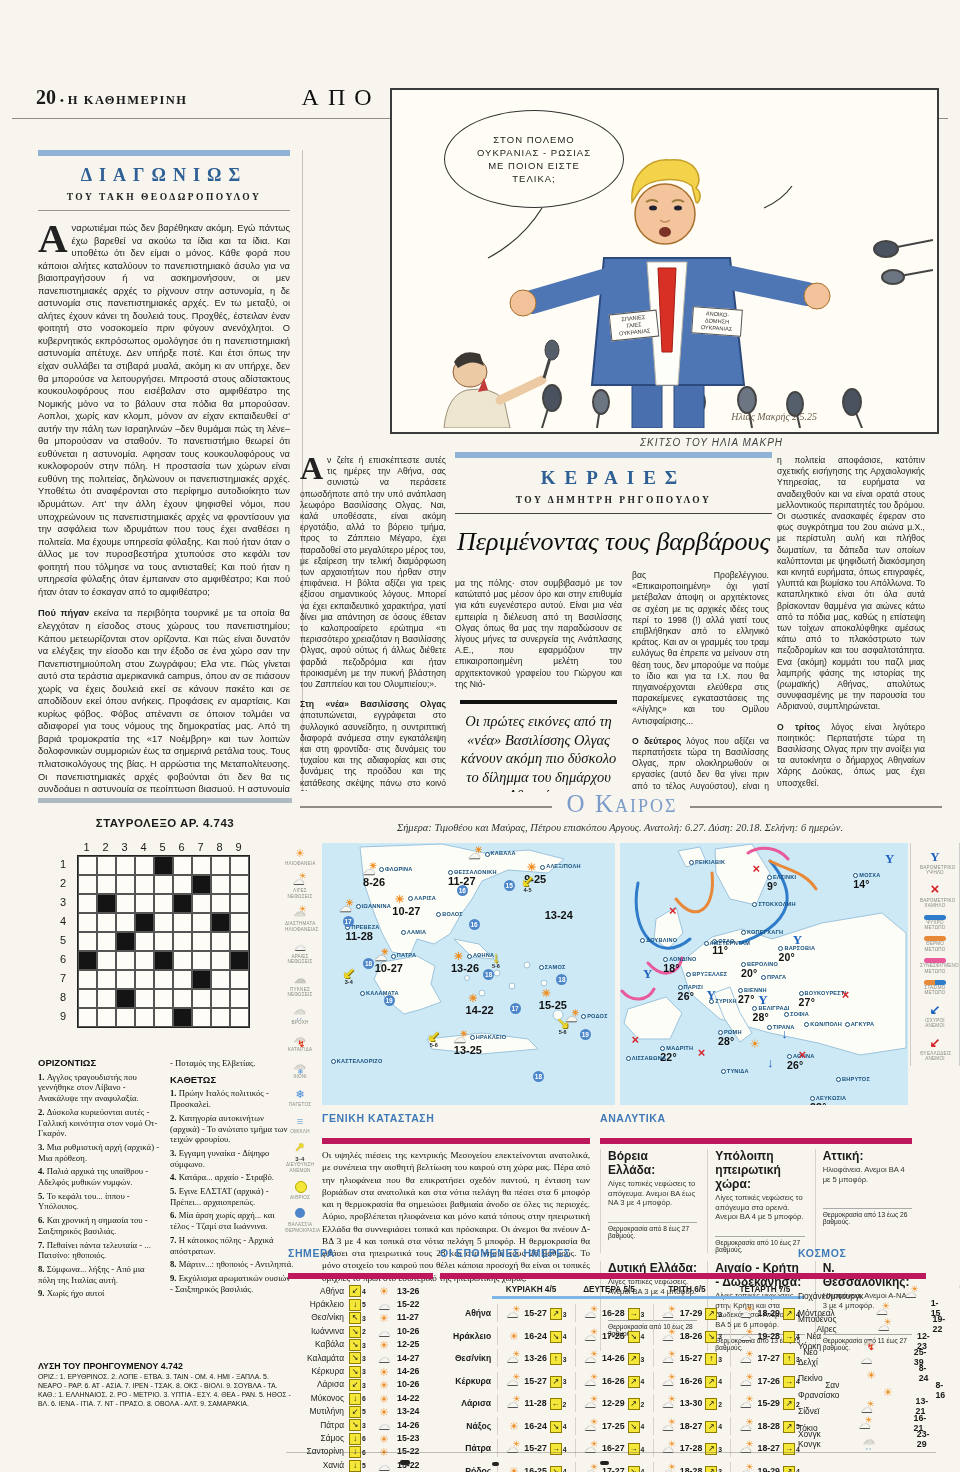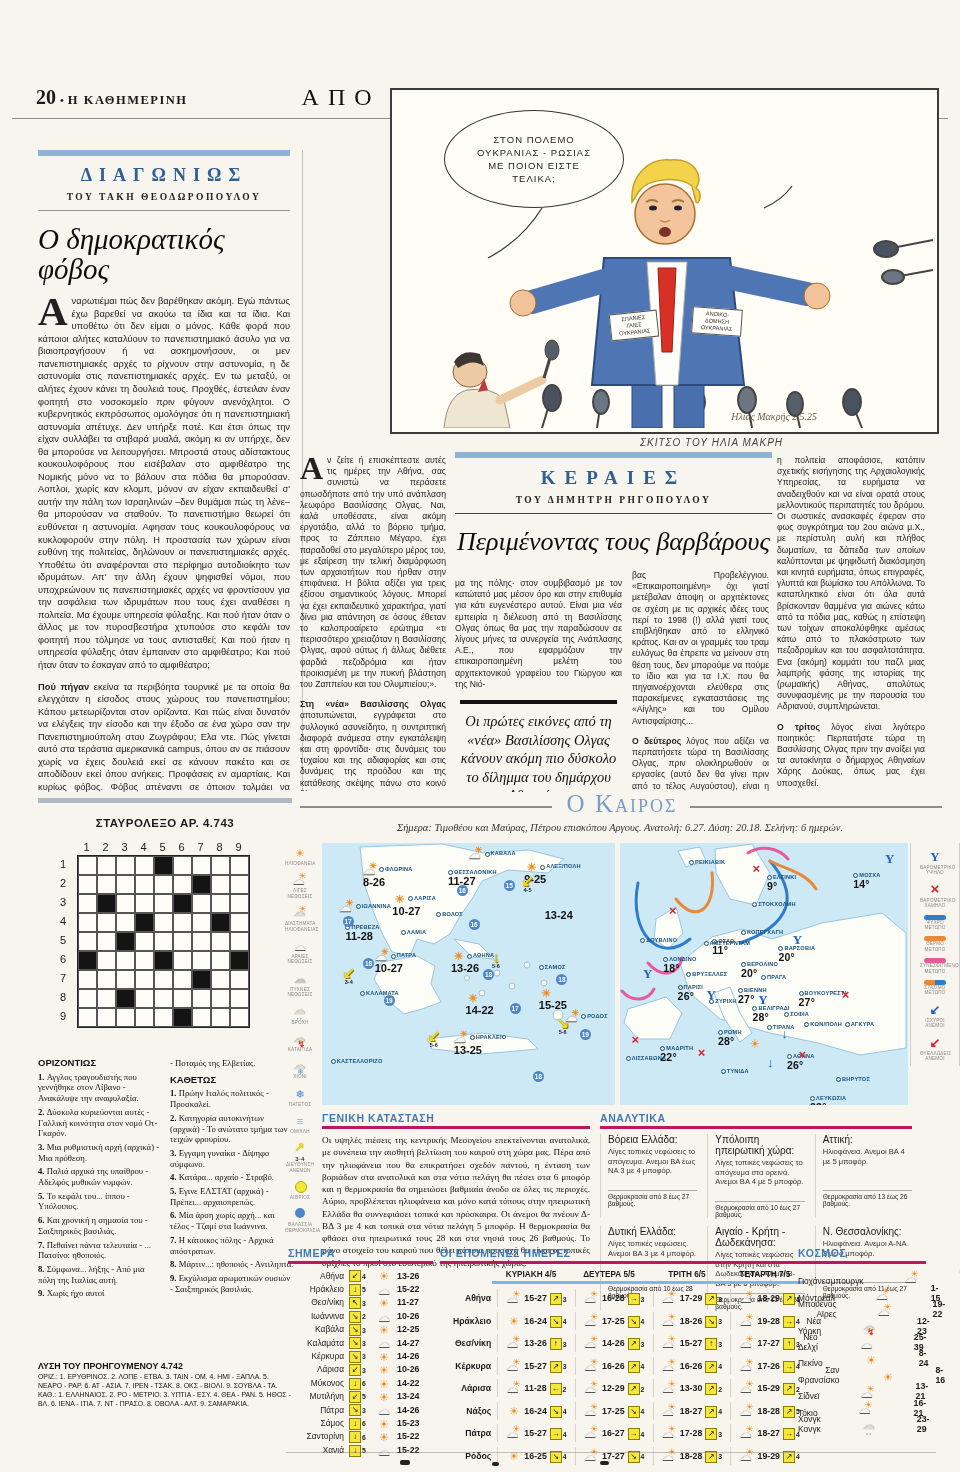--- a/index.html
+++ b/index.html
@@ -89,25 +89,25 @@
   .ic .bdot{width:10px;height:10px;border-radius:50%;background:#4d86c9;left:2px;top:0;}
   .ic .gwa{color:#f0d829;text-shadow:0 0 1px #8f7d00;font-size:12px;font-weight:bold;left:2px;top:-1px;}
   .wbox{display:inline-block;width:10px;height:10px;background:#f5e73a;border:1px solid #8f7d00;color:#1a1a1a;font-size:8px;line-height:10px;text-align:center;vertical-align:middle;}
   .bftn{font-size:6.8px;font-weight:bold;vertical-align:middle;margin-left:1px;}
   
   .leg{display:flex;flex-direction:column;align-items:center;}
   .leg .li{text-align:center;margin-bottom:4px;}
   .leg .ll{font-size:4.6px;color:#8a8a86;line-height:5.4px;display:block;width:30px;letter-spacing:.2px;}
   .fr-sample{display:block;width:22px;height:5px;border-radius:3px;margin:2px auto 0 auto;}
   
-  .wxhead{color:#3f7ab8;font-weight:bold;font-size:10.5px;letter-spacing:.6px;border-bottom:3px solid #be185d;padding-bottom:2px;}
+  .wxhead{color:#3f7ab8;font-weight:bold;font-size:10.5px;letter-spacing:.6px;border-bottom:6px solid #be185d;padding-bottom:14px;}
   .gen-tx{font-family:"Liberation Serif",serif;font-size:9.2px;line-height:12.25px;text-align:justify;margin-top:5px;color:#111;}
   .ana-grid{display:grid;grid-template-columns:1fr 1fr 1fr;column-gap:10px;row-gap:8px;margin-top:5px;}
   .ana-cell{border-left:1px solid #d8d3c8;padding-left:7px;}
-  .ana-cell .at{font-weight:normal;font-size:10px;margin-bottom:2px;}
+  .ana-cell .at{font-weight:bold;font-size:12px;margin-bottom:2px;}
   .ana-cell .ax{font-size:7.6px;line-height:9.6px;color:#333;min-height:40px;}
   .ana-cell .af{font-size:6.6px;color:#222;border-top:1px solid #aaa;margin-top:3px;padding-top:2px;}
   
   .trow{display:flex;align-items:center;height:13.4px;}
   .tcity{width:56px;text-align:right;font-size:8.4px;padding-right:5px;color:#222;}
   .ttemp{font-size:8.8px;font-weight:bold;margin-left:4px;}
   .twind{width:26px;text-align:left;}
   .tic{width:18px;text-align:center;}
   .uhead{display:flex;margin-bottom:3px;}
   .uh{width:78px;text-align:center;}
@@ -133,21 +133,20 @@
   </div>
   <div class="abs sect">ΑΠΟ ΑΛΛΗ ΣΚΟΠΙΑ</div>
   <div class="abs pdate">Σάββατο 3 Μαΐου 2025</div>
   <div class="abs hrule" style="left:12px;right:12px;top:118px;"></div>
 
   <div id="diag" class="abs">
     <div class="bluebar"></div>
     <div class="kicker">ΔΙΑΓΩΝΙΩΣ</div>
     <div class="byline">ΤΟΥ ΤΑΚΗ ΘΕΟΔΩΡΟΠΟΥΛΟΥ</div>
     <div class="thinrule"></div>
-    <div class="art-title">Ο δημοκρατικός φόβος</div>
     <div class="bodytxt"><span class="dropcap">Α</span><span>ναρωτιέμαι πώς δεν βαρέθηκαν ακόμη. Εγώ πάντως έχω βαρεθεί να ακούω τα ίδια και τα ίδια. Και υποθέτω ότι δεν είμαι ο μόνος. Κάθε φορά που κάποιοι αλήτες καταλύουν το πανεπιστημιακό άσυλο για να βιαιοπραγήσουν ή να ασκημονήσουν, οι μεν πανεπιστημιακές αρχές το ρίχνουν στην αστυνομία, η δε αστυνομία στις πανεπιστημιακές αρχές. Εν τω μεταξύ, οι αλήτες έχουν κάνει τη δουλειά τους. Προχθές, έστειλαν έναν φοιτητή στο νοσοκομείο πριν φύγουν ανενόχλητοι. Ο κυβερνητικός εκπρόσωπος ομολόγησε ότι η πανεπιστημιακή αστυνομία απέτυχε. Δεν υπήρξε ποτέ. Και έτσι όπως την είχαν συλλάβει τα στιβαρά μυαλά, ακόμη κι αν υπήρχε, δεν θα μπορούσε να λειτουργήσει. Μπροστά στους αδίστακτους κουκουλοφόρους που εισέβαλαν στο αμφιθέατρο της Νομικής μόνο να το βάλουν στα πόδια θα μπορούσαν. Αοπλοι, χωρίς καν κλομπ, μόνον αν είχαν εκπαιδευθεί σ' αυτήν την πάλη των Ισραηλινών –δεν θυμάμαι πώς τη λένε– θα μπορούσαν να σταθούν. Το πανεπιστήμιο θεωρεί ότι ευθύνεται η αστυνομία. Αφησαν τους κουκουλοφόρους να κυκλοφορούν στην πόλη. Η προστασία των χώρων είναι ευθύνη της πολιτείας, δηλώνουν οι πανεπιστημιακές αρχές. Υποθέτω ότι αναφέρονται στο περίφημο αυτοδιοίκητο των ιδρυμάτων. Απ' την άλλη έχουν ψηφισθεί νόμοι, που υποχρεώνουν τις πανεπιστημιακές αρχές να φροντίσουν για την ασφάλεια των ιδρυμάτων που τους έχει αναθέσει η πολιτεία. Μα έχουμε υπηρεσία φύλαξης. Και πού ήταν όταν ο άλλος με τον πυροσβεστήρα χτυπούσε στο κεφάλι τον φοιτητή που τόλμησε να τους αντισταθεί; Και πού ήταν η υπηρεσία φύλαξης όταν έμπαιναν στο αμφιθέατρο; Και πού ήταν όταν το έσκαγαν από το αμφιθέατρο;</span></div>
     <div class="bodytxt p2"><b>Πού πήγαν</b><span> εκείνα τα περιβόητα τουρνικέ με τα οποία θα ελεγχόταν η είσοδος στους χώρους του πανεπιστημίου; Κάπου μετεωρίζονται στον ορίζοντα. Και πώς είναι δυνατόν να ελέγξεις την είσοδο και την έξοδο σε ένα χώρο σαν την Πανεπιστημιούπολη στου Ζωγράφου; Ελα ντε. Πώς γίνεται αυτό στα τεράστια αμερικανικά campus, όπου αν σε πιάσουν χωρίς να έχεις δουλειά εκεί σε κάνουν πακέτο και σε αποδίδουν εκεί όπου ανήκεις. Προφάσεις εν αμαρτίαις. Και κυρίως φόβος. Φόβος απέναντι σε όποιον τολμάει να αδιαφορεί για τους νόμους της δημοκρατίας μας. Από τη βαριά τρομοκρατία της «17 Νοέμβρη» και των λοιπών δολοφονικών συμμοριών έως τα σημερινά ρετάλια τους. Τους πλιατσικολόγους της βίας. Η αρρώστια της Μεταπολίτευσης. Οι πανεπιστημιακές αρχές φοβούνται ότι δεν θα τις συνδράμει η αστυνομία σε περίπτωση βιασμού. Η αστυνομία φοβάται πως οι πανεπιστημιακές αρχές θα την εκθέσουν σε περίπτωση που παρέμβει όπως οφείλει να παρεμβαίνει η αστυνομία. Ολο και κάποιοι θα την καταγγείλουν για αλόγιστη βία. Και, ως γνωστόν, ο φόβος παραλύει τα αντανακλαστικά. Δεν βαρεθήκαμε; Δεν βαρεθήκαμε να φοβόμαστε τις συμμορίες που λυμαίνονται τον δημόσιο βίο μας;</span></div>
 
   </div>
   <div class="abs vr" style="left:302px;top:150px;height:640px;"></div>
 
   <div id="cartoon" class="abs">
     <svg class="mapsvg" width="541" height="338" viewBox="0 0 541 338">
 
       <g stroke="#444" stroke-width="2" fill="#5a6470">

